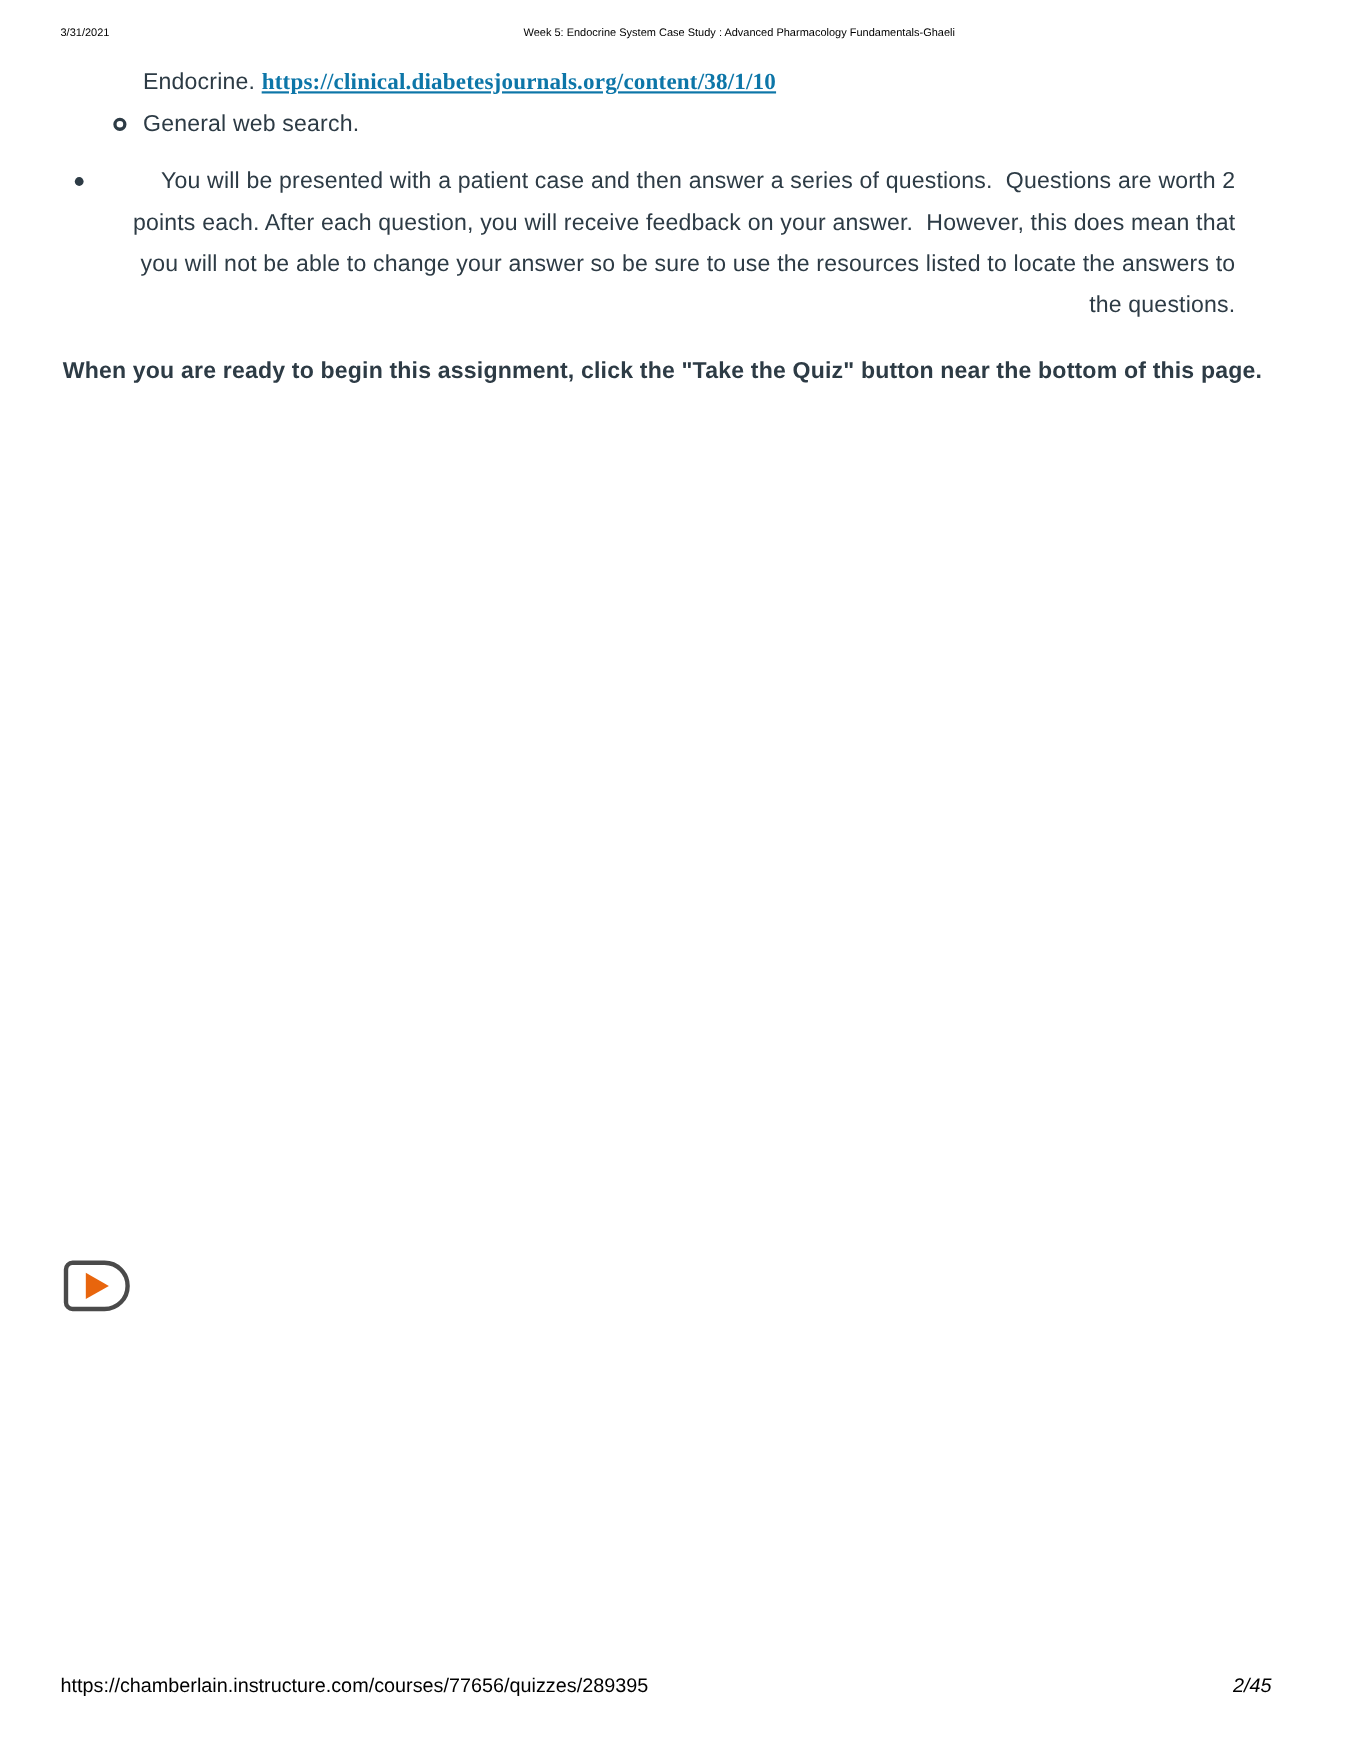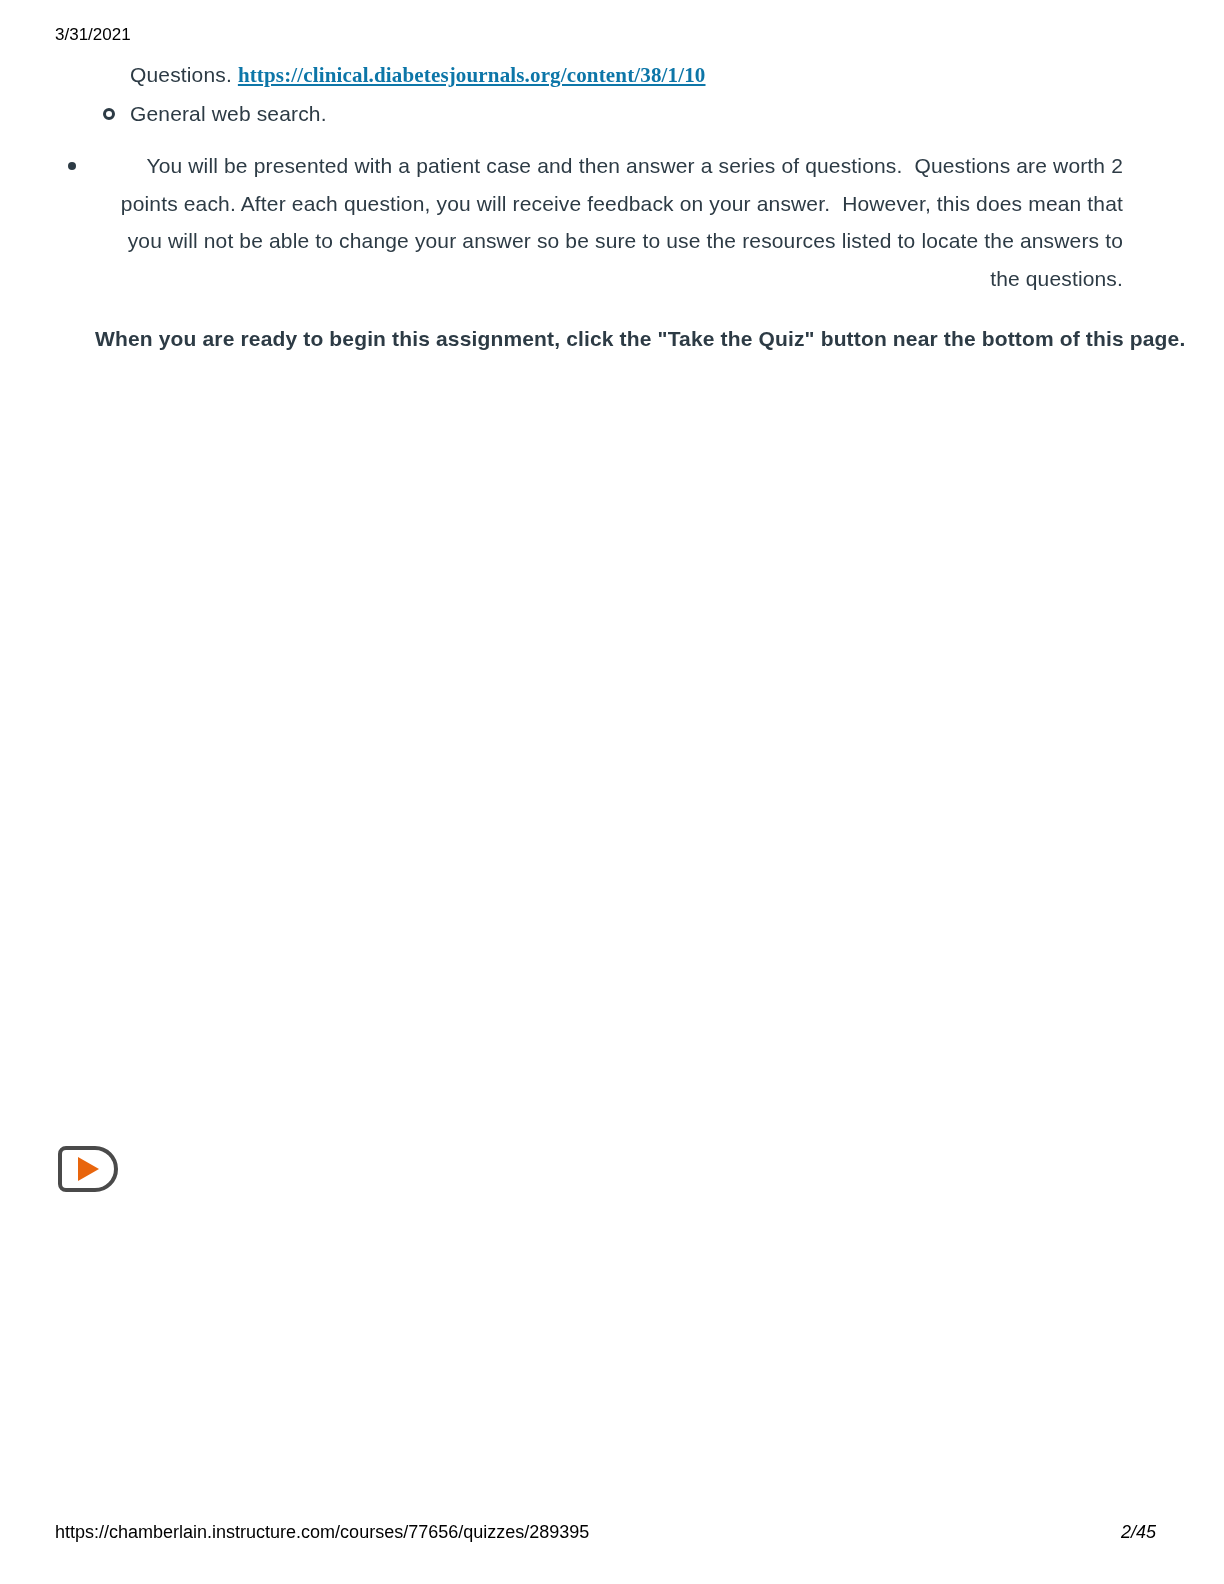--- a/index.html
+++ b/index.html
@@ -10,21 +10,21 @@
     font-family: "Liberation Sans", sans-serif;
     color: #2D3B45;
     overflow: hidden;
   }
 
   
   .print-header {
     position: absolute;
     top: 25px; left: 0; right: 0;
     height: 20px;
-    font-size: 17px;
+    font-size: 10px;
     color: #000000;
   }
   .print-date { position: absolute; left: 55px; top: 0; white-space: nowrap; }
   .print-title {
     position: absolute; left: 672px; top: 0;
     transform: translateX(-50%);
     white-space: nowrap;
   }
 
   
@@ -68,21 +68,20 @@
     font-weight: bold;
     text-decoration: underline;
     white-space: pre;
     font-family: Liberation Serif, serif;
   }
 
   .ready-text {
     margin-top: 23px;
     width: 1100px;
     font-weight: bold;
-    margin-left: 38px;
   }
 
   
   .media-embed {
     position: absolute;
     left: 58px; top: 1146px;
     width: 60px; height: 46px;
     border: 4px solid #4A4A4A;
     border-radius: 8px 23px 23px 8px;
     background: #ffffff;
@@ -107,27 +106,28 @@
     color: #000000;
   }
   .footer-url { position: absolute; left: 55px; top: 0; white-space: nowrap; }
   .footer-page { position: absolute; right: 68px; top: 0; white-space: nowrap; font-style: italic; }
 </style>
 </head>
 <body>
 
 <div class="print-header">
   <span class="print-date">3/31/2021</span>
+  <span class="print-title">Week 5: Endocrine System Case Study : Advanced Pharmacology Fundamentals-Ghaeli</span>
 </div>
 
 <div class="content">
 
   <ul class="sub-list">
     <li>
-      <span>Questions. </span><a class="doc-link" href="#">https://clinical.diabetesjournals.org/content/38/1/10</a><br>
+      <span>Endocrine. </span><a class="doc-link" href="#">https://clinical.diabetesjournals.org/content/38/1/10</a><br>
     </li>
     <li class="has-bullet">General web search.</li>
   </ul>
 
   <ul class="main-list">
     <li class="prewrap">You will be presented with a patient case and then answer a series of questions.  Questions are worth 2 points each. After each question, you will receive feedback on your answer.  However, this does mean that you will not be able to change your answer so be sure to use the resources listed to locate the answers to the questions.</li>
   </ul>
 
   <p class="ready-text">When you are ready to begin this assignment, click the "Take the Quiz" button near the bottom of this page.</p>
 

